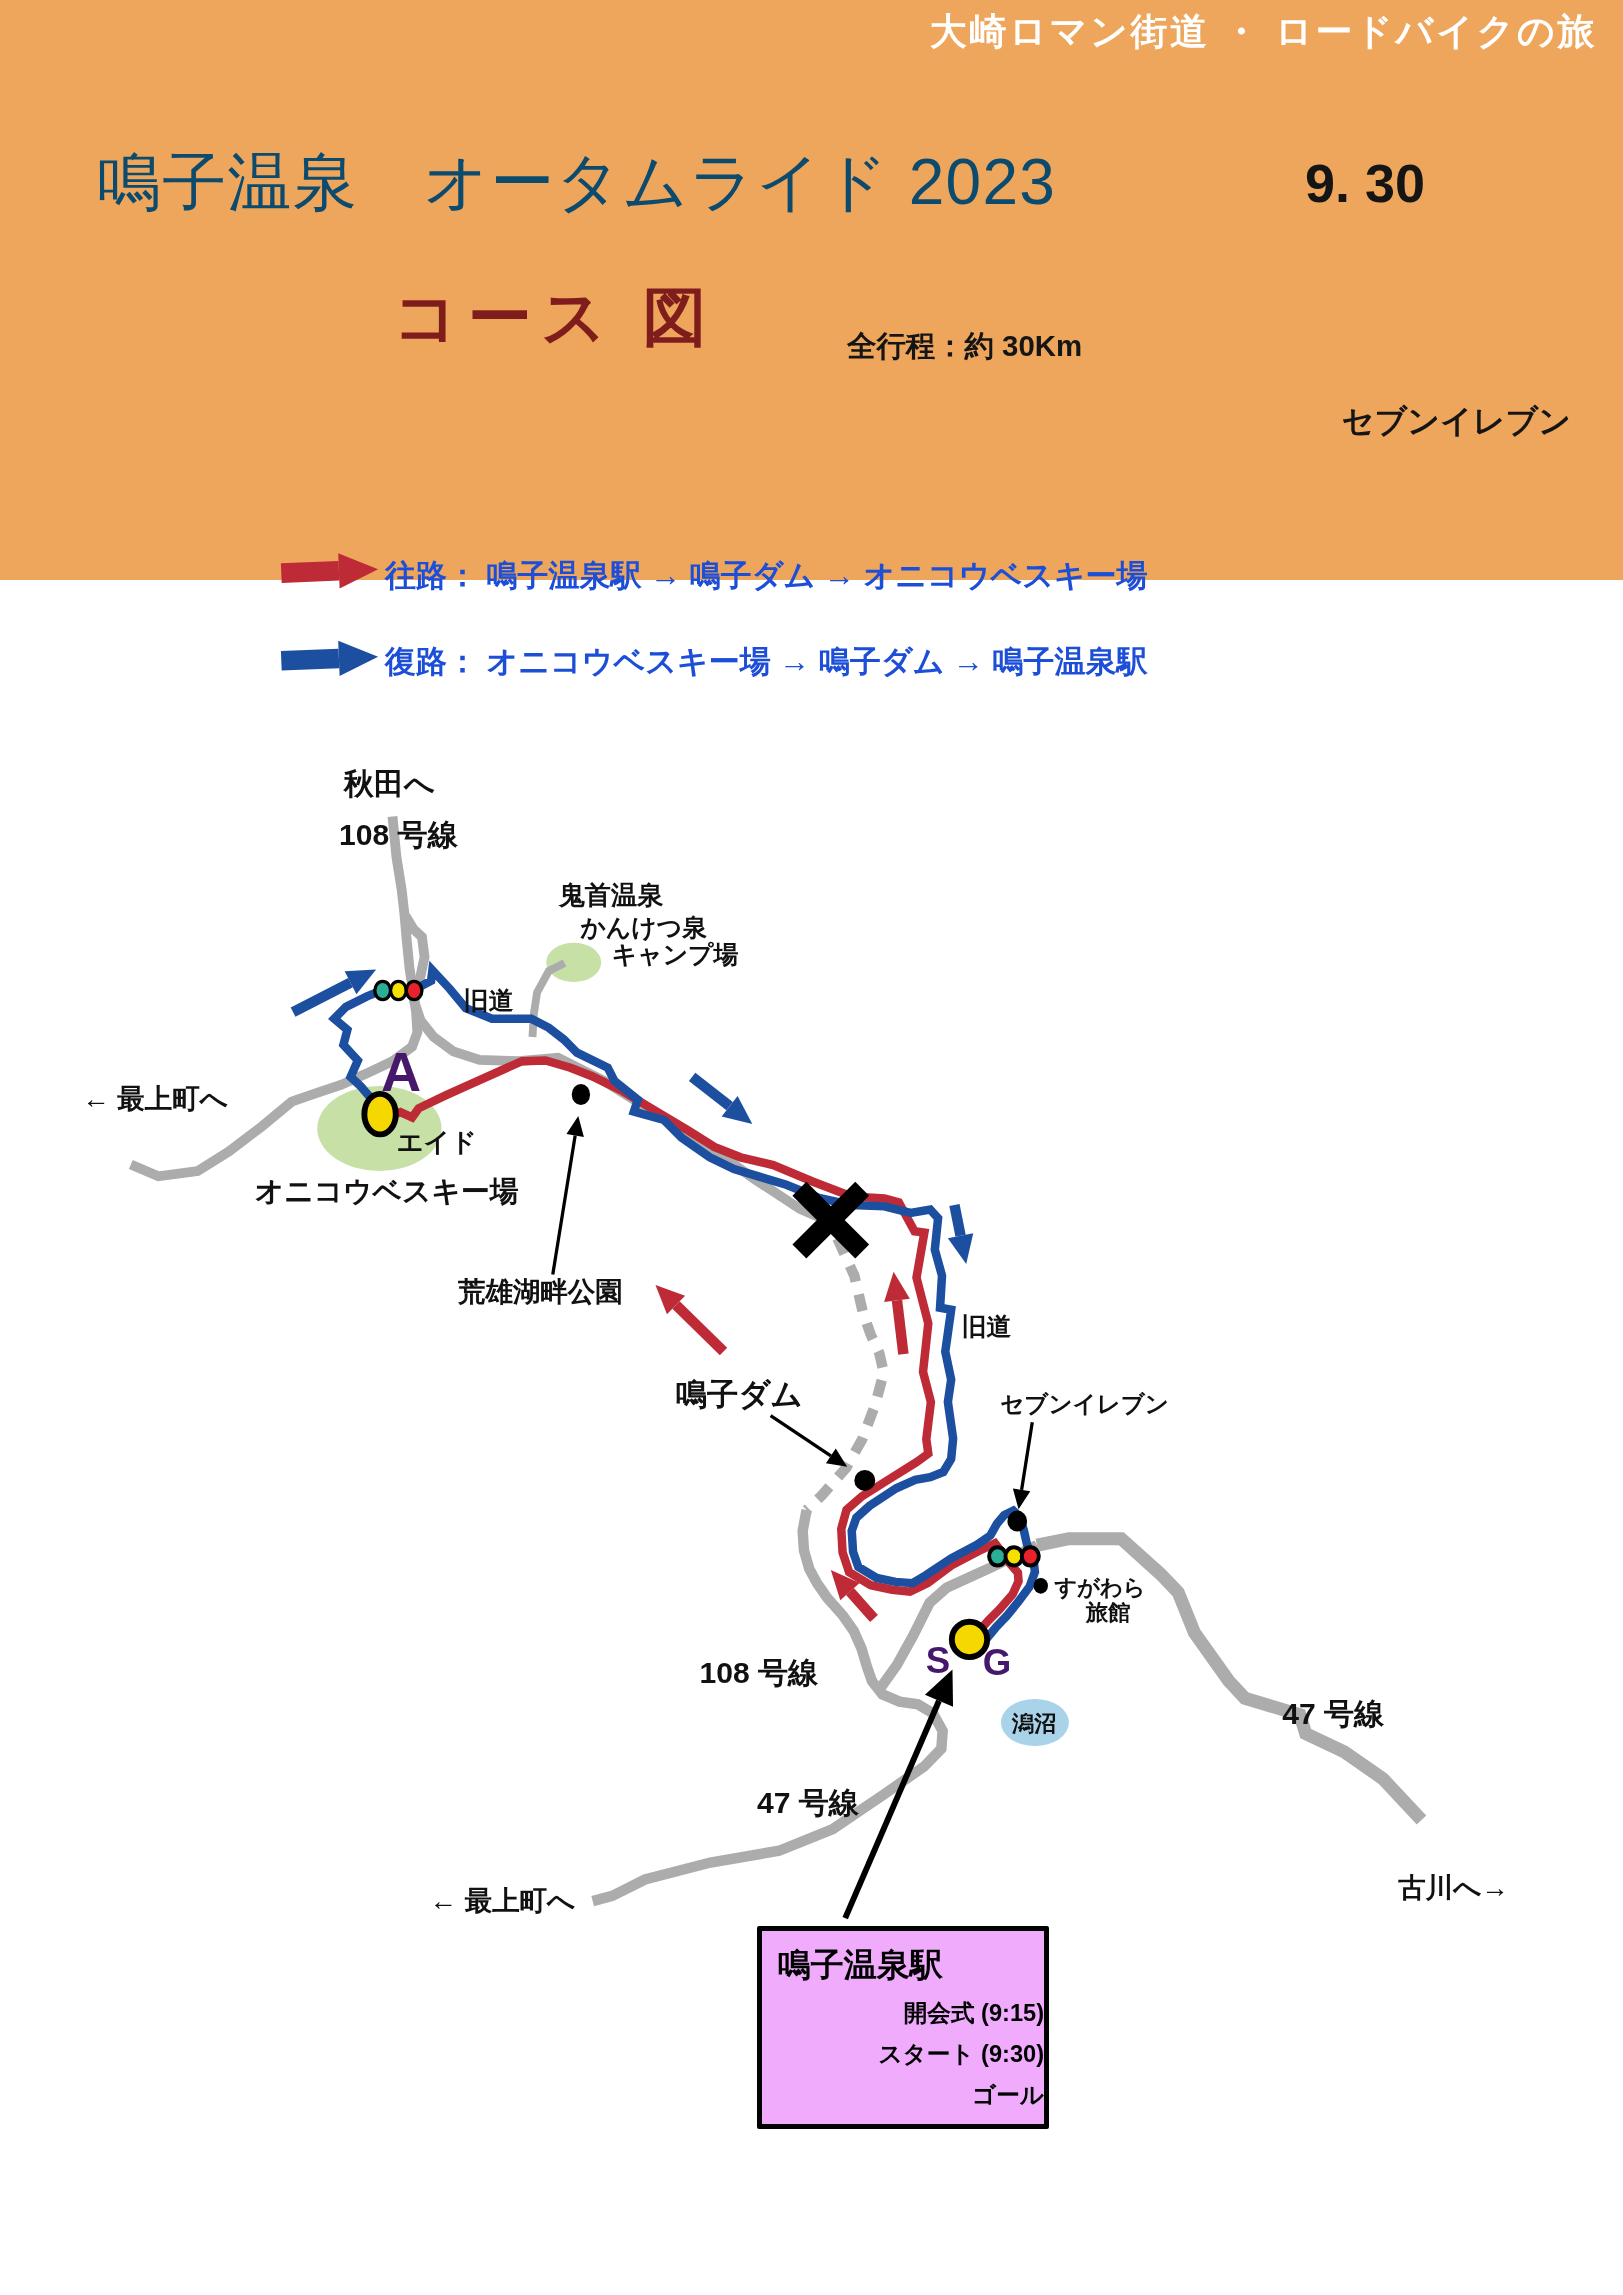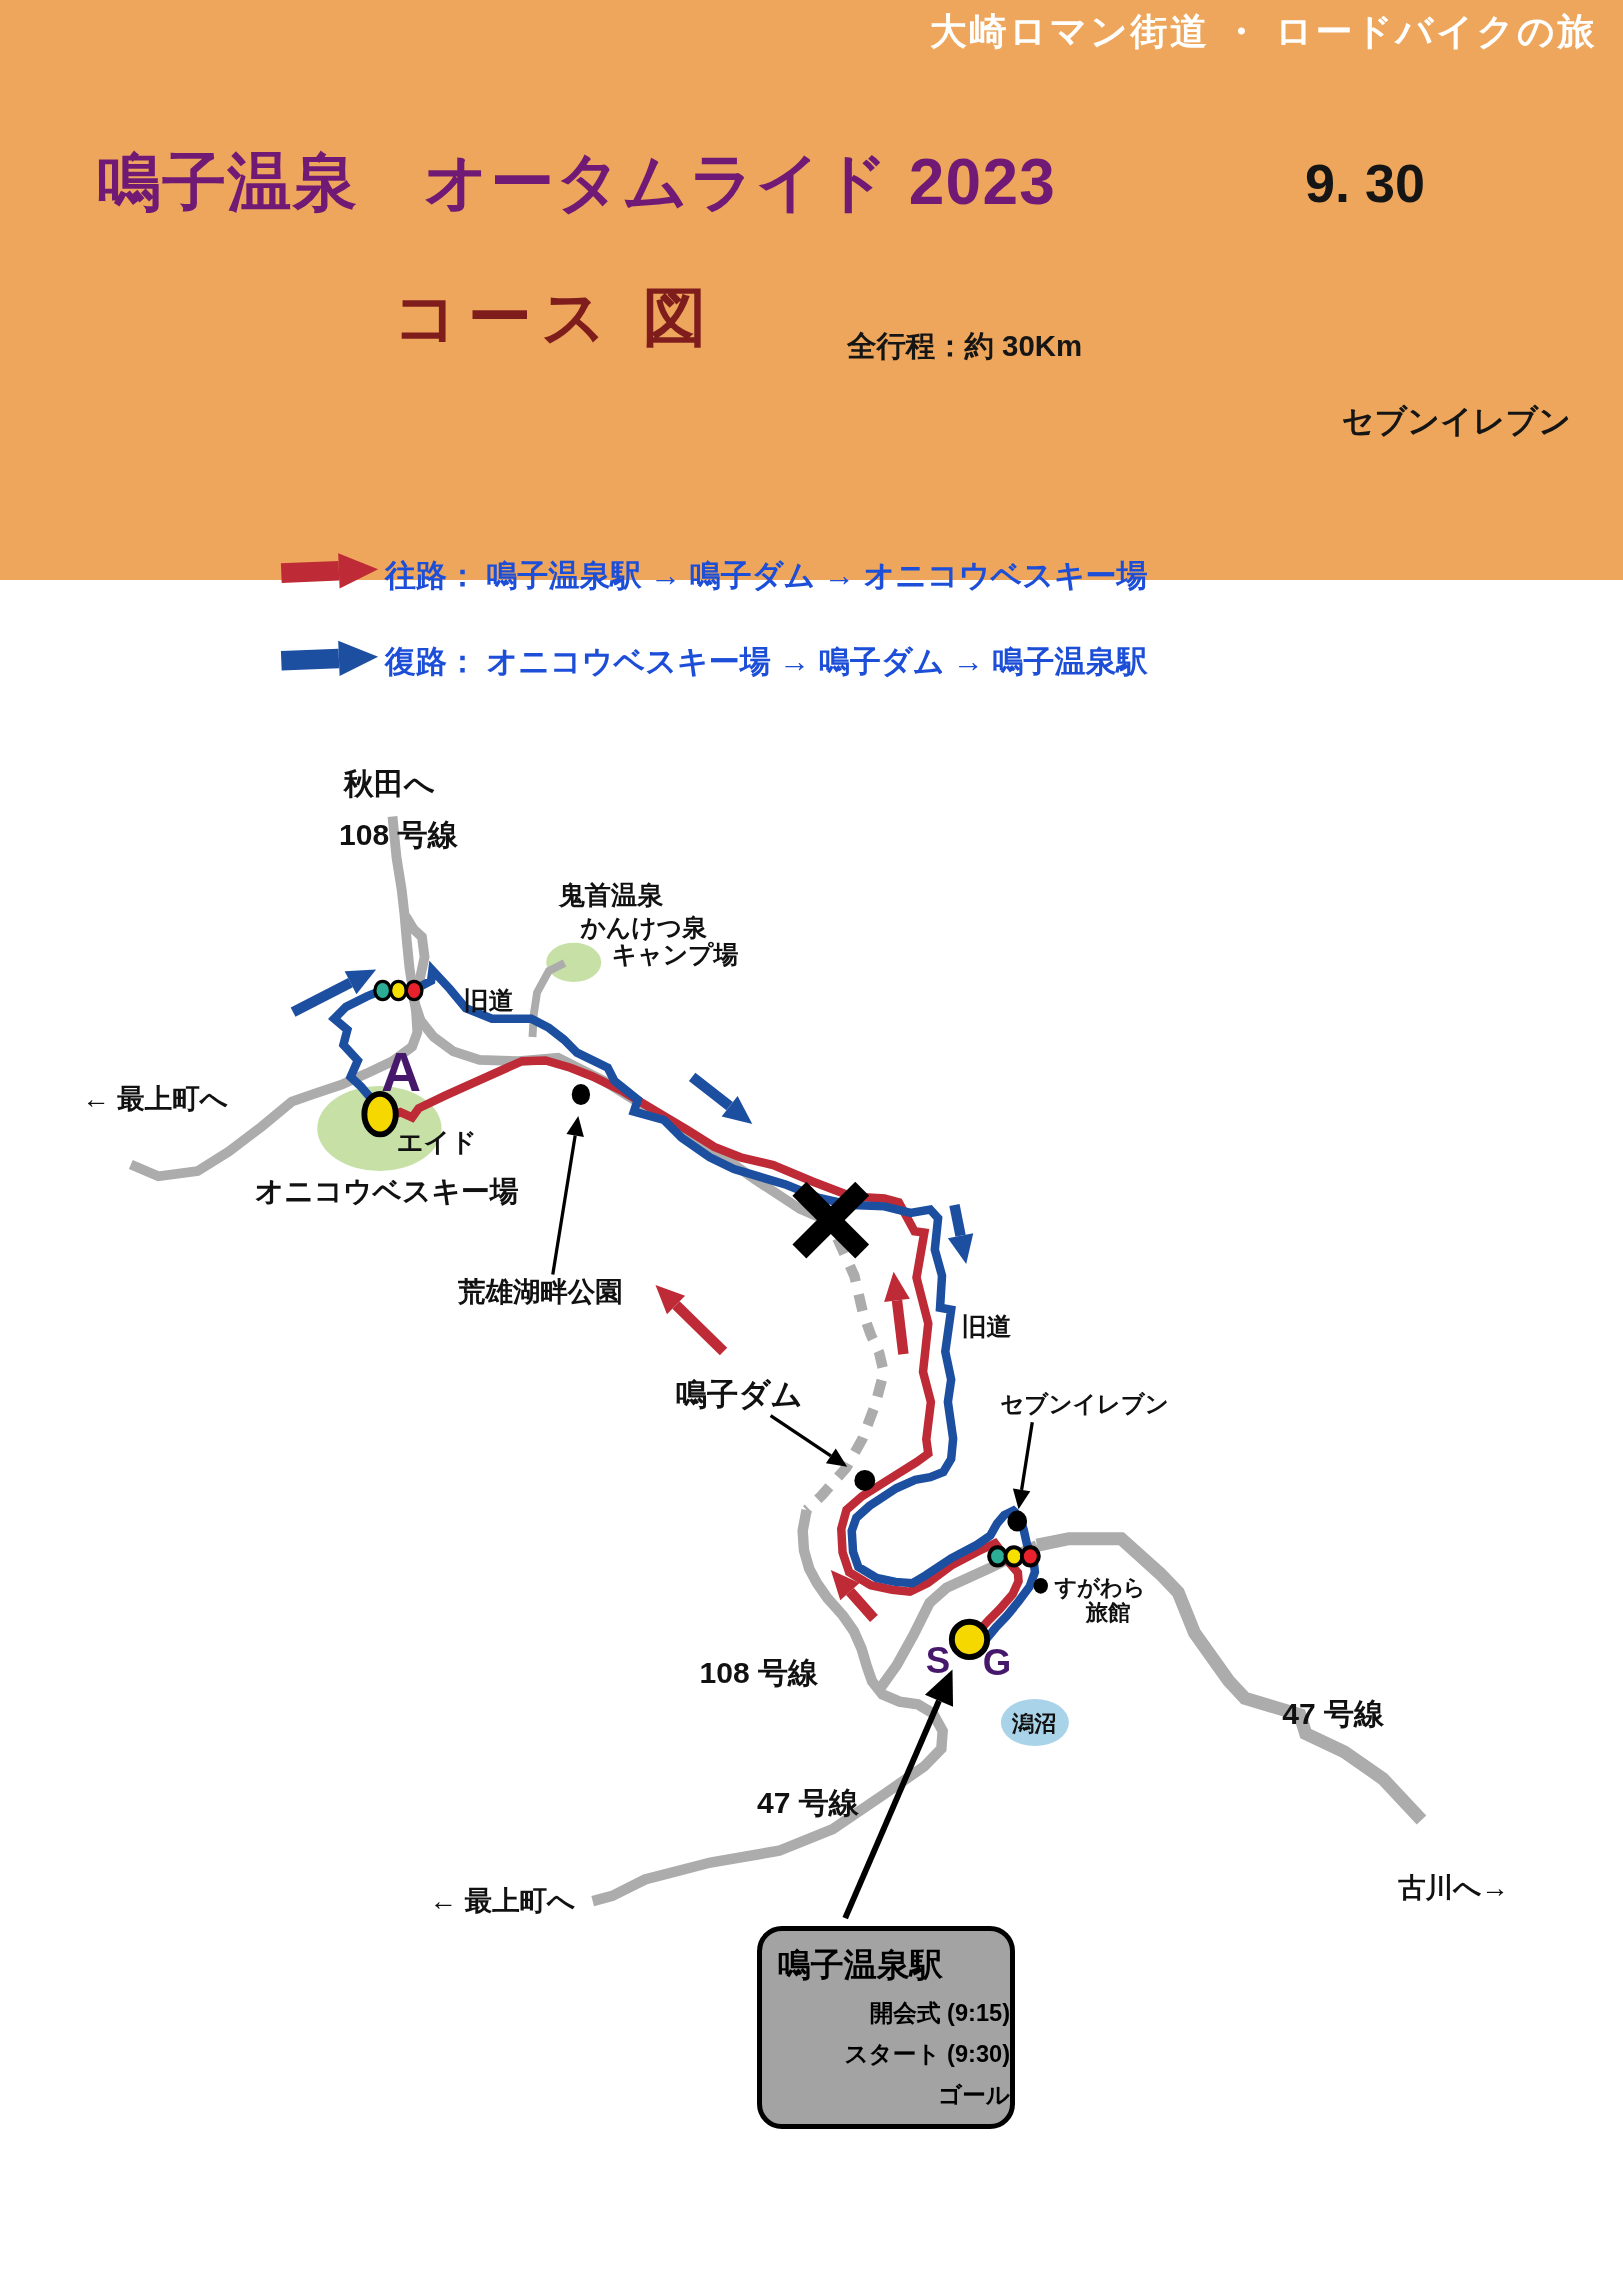--- a/index.html
+++ b/index.html
@@ -1,30 +1,30 @@
 <!DOCTYPE html>
 <html style="font-size:10.5px"><head>
 <meta charset="utf-8">
 <style>
   html,body{margin:0;padding:0;background:#fff;}
   .page{position:relative;width:1623px;height:2295px;background:#ffffff;overflow:hidden;
         font-family:"Liberation Sans",sans-serif;color:#111;}
   .header{position:absolute;left:0;top:0;width:1623px;height:580px;background:#EDA65B;}
   .banner{position:absolute;right:26px;top:6.5px;font-size:37px;font-weight:700;color:#ffffff;letter-spacing:2.6px;}
-  .title{position:absolute;left:97px;top:139px;font-size:64px;font-weight:700;color:#701a75;letter-spacing:1.3px;}
+  .title{position:absolute;left:97px;top:139px;font-size:64px;font-weight:400;color:#0c4a6e;letter-spacing:1.3px;}
   .date{position:absolute;left:1305px;top:152px;font-size:54px;font-weight:700;color:#151515;}
   .subtitle{position:absolute;left:393px;top:274px;font-size:64px;font-weight:700;letter-spacing:9.2px;color:#7f1d1d;}
   .distance{position:absolute;left:847px;top:327px;font-size:29.4px;font-weight:700;color:#151515;}
   .org{position:absolute;right:52px;top:400px;font-size:32px;font-weight:700;color:#151515;}
   .legend-row{position:absolute;left:385px;font-size:31px;font-weight:700;color:#1d4ed8;white-space:nowrap;}
   #legend-outbound{top:555px;}
   #legend-inbound{top:641px;}
   #map-svg{position:absolute;left:0;top:0;pointer-events:none;}
-  .info-box{position:absolute;left:757px;top:1926px;width:258px;height:203px;background:#a3a3a3;
-            border:5.9px solid #000;border-radius:25px;box-sizing:border-box;padding:11.8px 0 0 15.7px;}
+  .info-box{position:absolute;left:757px;top:1926px;width:292px;height:203px;background:#f0abfc;
+            border:5.9px solid #000;border-radius:2px;box-sizing:border-box;padding:11.8px 0 0 15.7px;}
   .info-title{font-size:33px;font-weight:700;color:#000;}
   .info-line{font-size:23.6px;font-weight:700;color:#000;margin-left:25px;margin-top:9.2px;white-space:nowrap;text-align:right;}
 </style>
 </head>
 <body>
 
 <div class="page">
 
   <div class="header">
     <div class="banner">大崎ロマン街道 ・ ロードバイクの旅</div>

